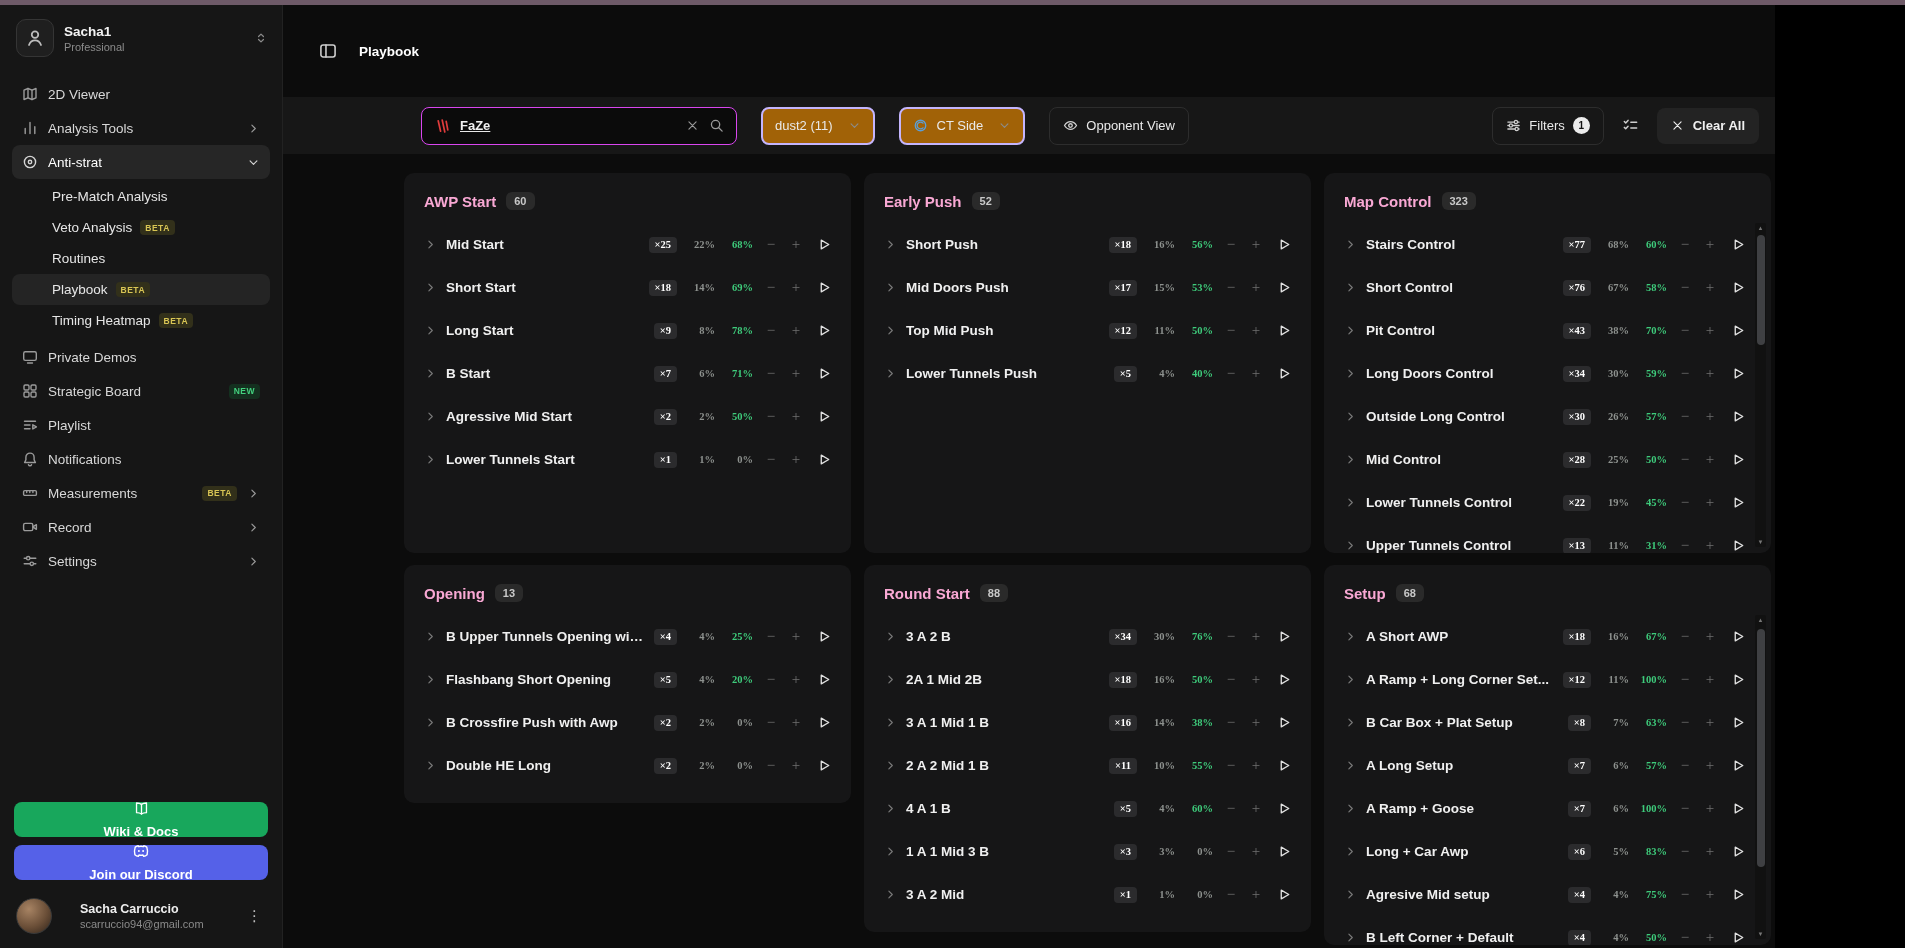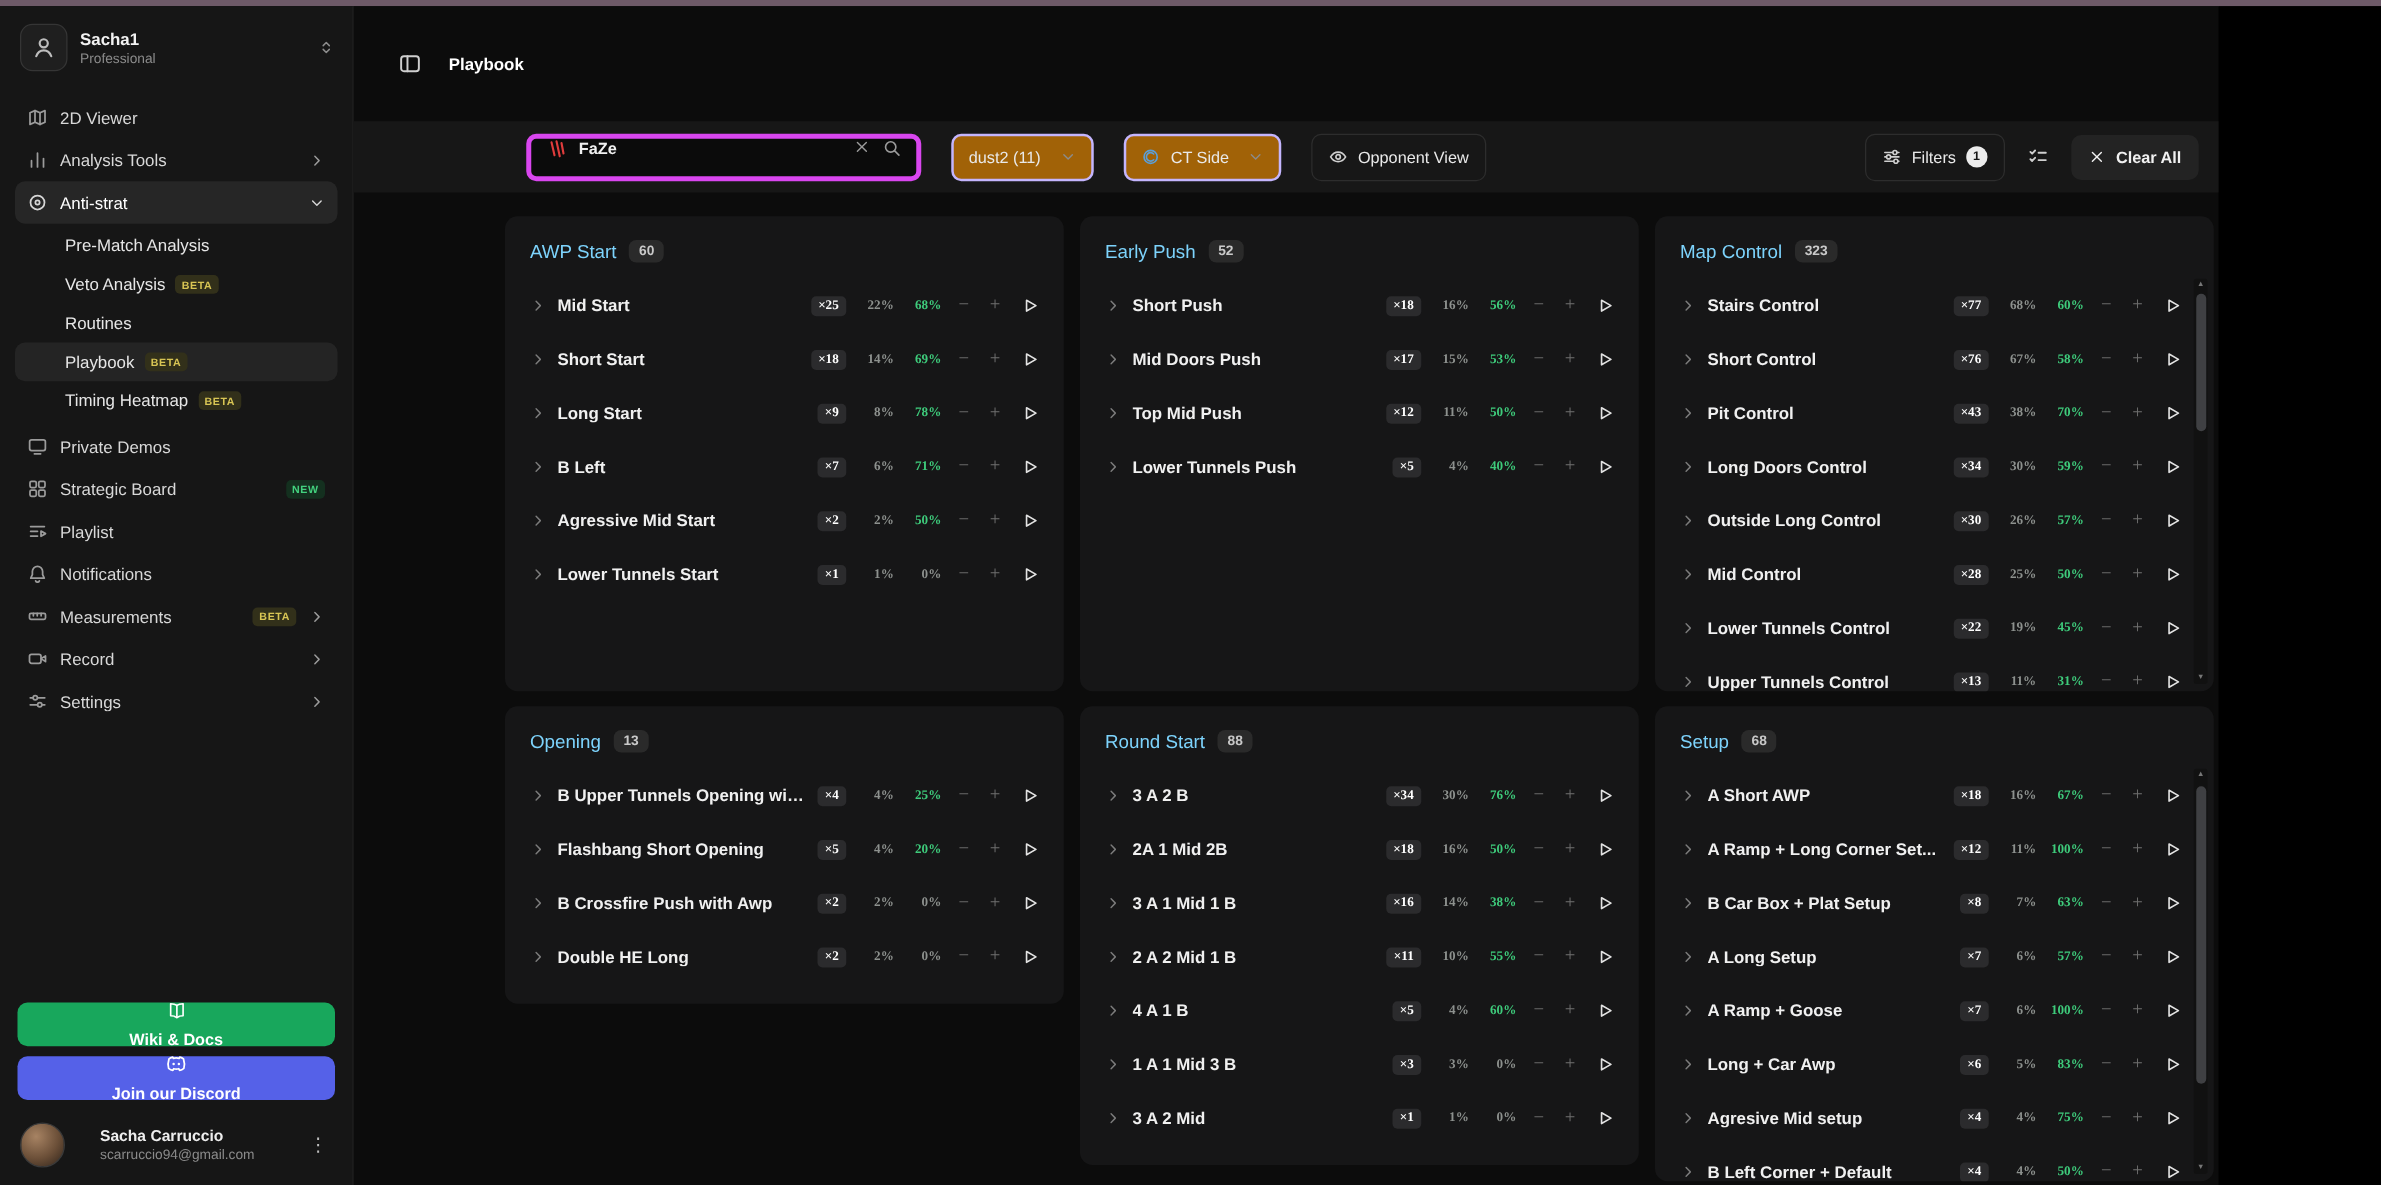--- a/index.html
+++ b/index.html
@@ -45,39 +45,39 @@
   .user-email { font-size:11px; color:#8b8b8b; margin-top:2px; white-space:nowrap; }
   .kebab { color:#bdbdbd; font-size:15px; padding:0 4px; cursor:pointer; }
 
   
   .main { flex:0 0 1492px; width:1492px; background:#0c0c0c; display:flex; flex-direction:column; }
   .topbar { height:92px; display:flex; align-items:center; gap:18px; padding-left:32px; }
   .icon-btn { background:none; border:none; color:#cfcfcf; display:flex; align-items:center; justify-content:center; cursor:pointer; padding:4px; }
   .page-title { font-size:13.5px; font-weight:600; color:#fff; }
 
   .filterbar { height:57px; background:#171717; display:flex; align-items:center; gap:24px; padding:0 16px 0 138px; }
-  .search-box { width:316px; height:38px; background:#0b0b0b; border:4px solid #d946ef; border-radius:8px; display:flex; gap:10px; padding:0 12px; cursor:text; }
+  .search-box { width:316px; height:38px; background:#0b0b0b; border:1px solid #d946ef; border-radius:8px; display:flex; align-items:center; gap:10px; padding:0 12px; cursor:text;text-decoration:underline; }
   .search-value { flex:1; font-size:13px; font-weight:600; color:#f0f0f0; }
   .sb-ic { color:#9a9a9a; display:inline-flex; cursor:pointer; }
   .select { height:38px; background:#a16207; border:2px solid #c4b5fd; border-radius:8px; display:flex; align-items:center; gap:9px; padding:0 12px; font-family:inherit; font-size:13px; color:#e9e9e9; cursor:pointer; }
   .select .chev { margin-left:6px; }
   .pill { height:38px; background:transparent; border:1px solid #2d2d2d; border-radius:8px; display:flex; align-items:center; gap:8px; padding:0 13px; font-family:inherit; font-size:13px; color:#e9e9e9; cursor:pointer; }
   .pill .ic { color:#cfcfcf; }
   .spacer { flex:1; }
   .right-group { display:flex; align-items:center; gap:14px; }
   .badge-circle { width:17px; height:17px; border-radius:50%; background:#ececec; color:#141414; font-size:10px; font-weight:700; display:flex; align-items:center; justify-content:center; }
   .clear-all { height:36px; background:#232323; border:none; border-radius:8px; display:flex; align-items:center; gap:9px; padding:0 14px; font-family:inherit; font-size:13px; font-weight:600; color:#f0f0f0; cursor:pointer; }
 
   
   .cards { padding:19px 0 0 121px; display:grid; grid-template-columns:repeat(3,447px); gap:12px 13px; align-items:start; }
   .card { position:relative; background:#161617; border-radius:10px; padding:16px 20px; }
   .card.r1 { height:380px; }
   .card.scrollcard { padding-bottom:0; padding-right:26px; }
   .card-head { display:flex; align-items:center; gap:10px; height:24px; margin-bottom:10px; }
-  .card-title { font-size:15px; font-weight:400; color:#7dd3fc; }
+  .card-title { font-size:15px; font-weight:700; color:#f9a8d4; }
   .card-count { background:#2a2a2a; color:#c9c9c9; font-size:11px; font-weight:700; padding:3px 8px; border-radius:6px; }
   .scrollcard .rows { height:330px; overflow:hidden; }
   .row { height:43px; display:flex; align-items:center; gap:8px; cursor:pointer; }
   .row-chev { color:#7b7b7b; display:inline-flex; flex:0 0 14px; }
   .row-label { flex:1; min-width:0; font-size:13.5px; font-weight:600; color:#f0f0f0; white-space:nowrap; overflow:hidden; text-overflow:ellipsis; }
   .row-right { display:flex; align-items:center; gap:11px;font-family:Liberation Serif, serif; }
   .times { background:#2b2b2d; color:#fff; font-size:10.5px; font-weight:700; padding:2.5px 6px; border-radius:4px; }
   .pct { font-size:10.5px; font-weight:700; min-width:27px; text-align:right; }
   .freq { color:#8d918e; }
   .win { color:#3ecb7b; }
@@ -455,21 +455,21 @@
                   </svg>
                 </span>
               </div>
             </div>
             <div class="row">
               <span class="row-chev ic">
                 <svg width="13" height="13" viewBox="0 0 16 16" fill="none" stroke="currentColor" stroke-width="1.4" stroke-linecap="round" stroke-linejoin="round" xmlns="http://www.w3.org/2000/svg">
                   <path d="M6 3.8L10.2 8 6 12.2"></path>
                 </svg>
               </span>
-              <span class="row-label">B Left</span>
+              <span class="row-label">B Start</span>
               <div class="row-right">
                 <span class="times">×7</span>
                 <span class="pct freq">6%</span>
                 <span class="pct win">71%</span>
                 <span class="ctrl">−</span>
                 <span class="ctrl">+</span>
                 <span class="playbtn ic">
                   <svg width="15" height="15" viewBox="0 0 16 16" fill="none" stroke="currentColor" stroke-width="1.4" stroke-linecap="round" stroke-linejoin="round" xmlns="http://www.w3.org/2000/svg">
                     <path d="M5.6 3.4l8 4.6-8 4.6z"></path>
                   </svg>

